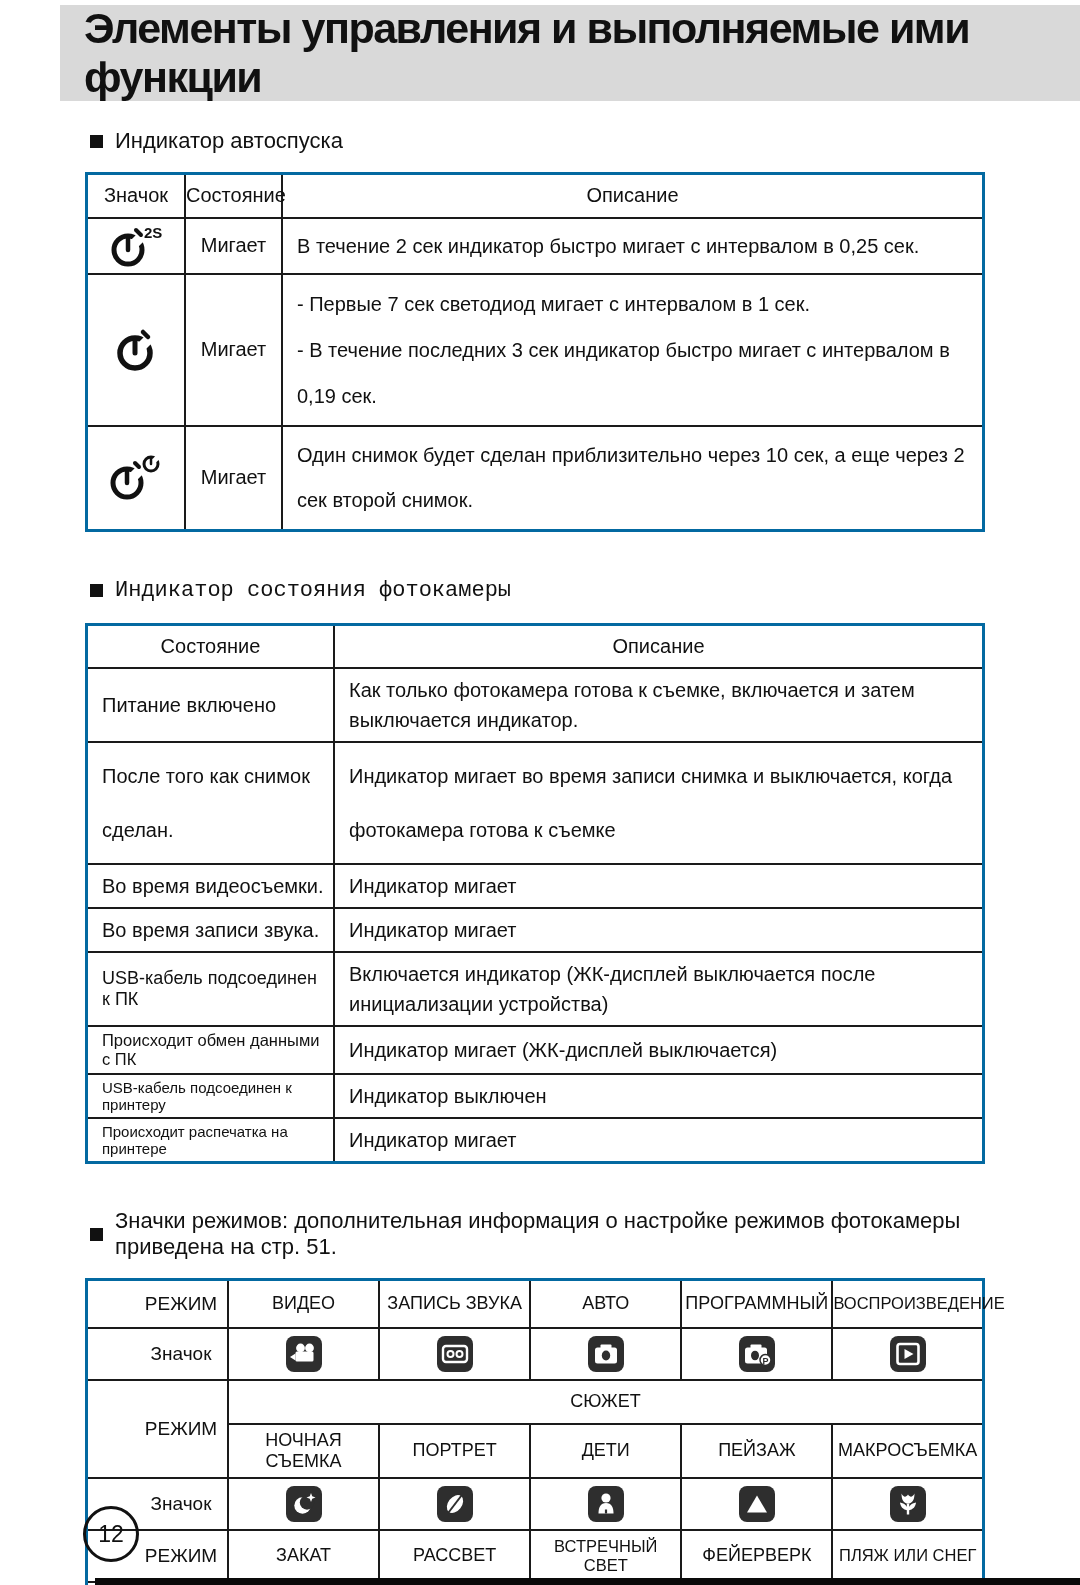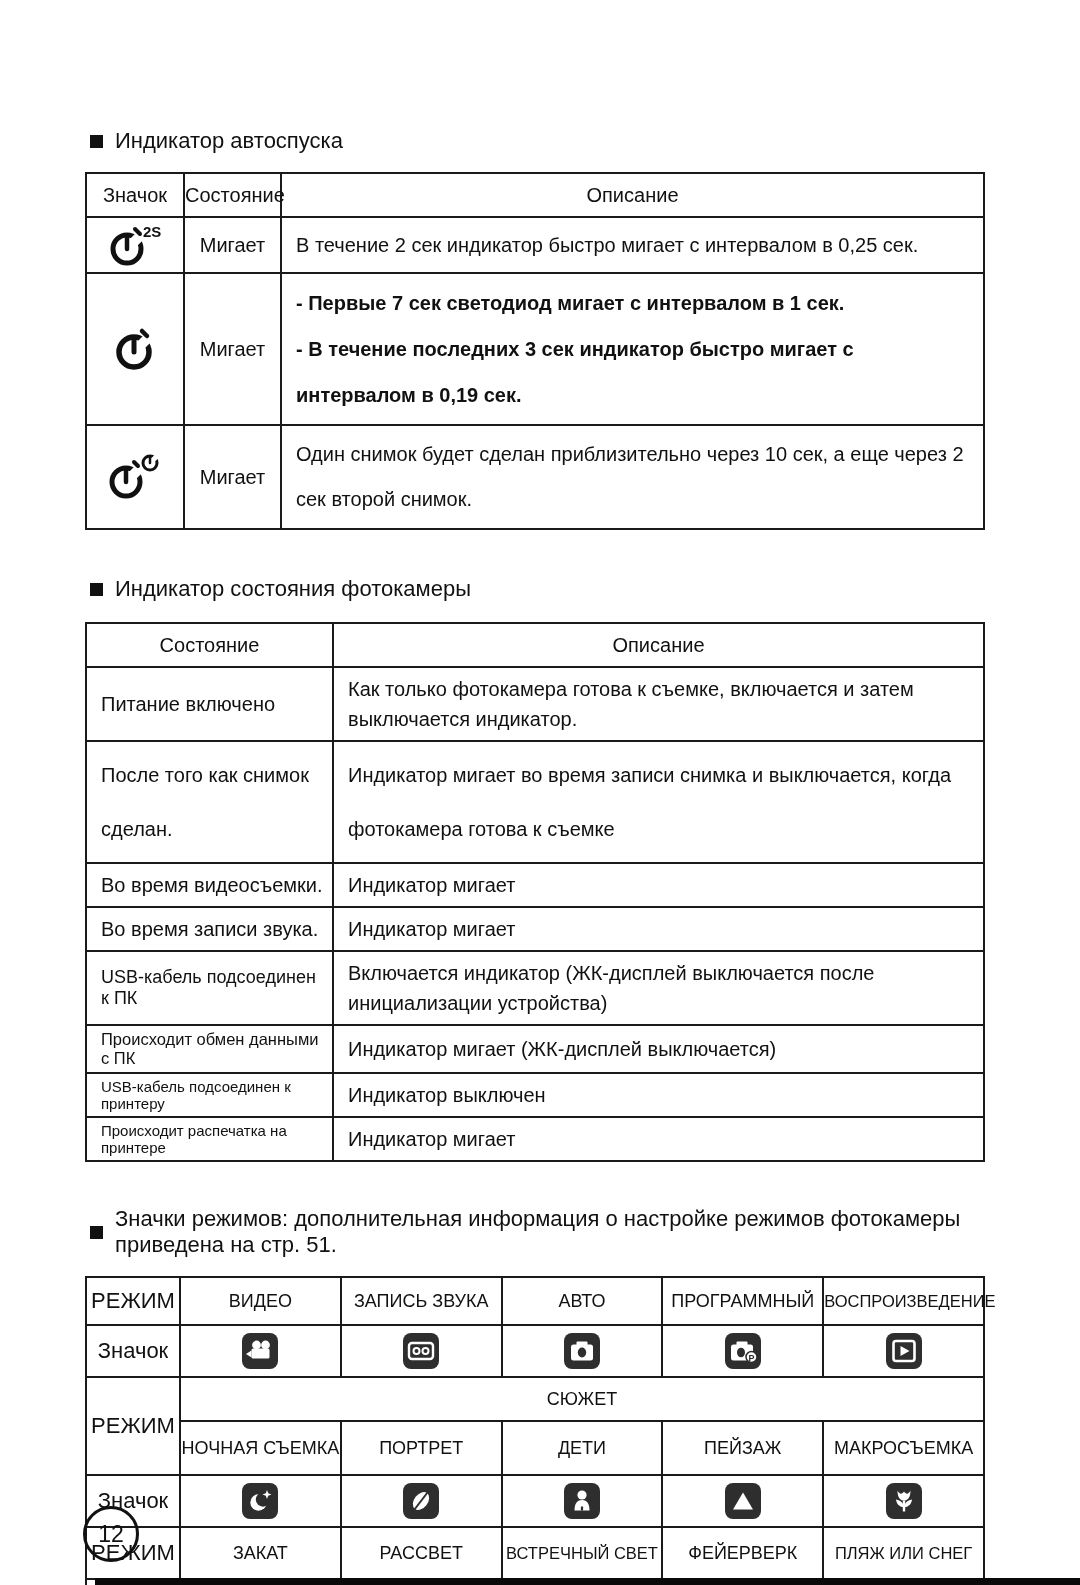--- a/index.html
+++ b/index.html
@@ -8,62 +8,65 @@
   
   .title-bar{position:absolute;left:60px;top:5px;width:1020px;height:96px;background:#d9d9d9;
              display:flex;align-items:center;}
   .title-bar h1{margin:0 0 0 24px;font-size:43px;font-weight:bold;letter-spacing:-1.5px;}
   
   .content{position:absolute;left:85px;top:128px;width:900px;}
   .sec-heading{display:flex;align-items:center;font-size:22px;margin-left:5px;}
   .bullet{width:13px;height:13px;background:#111;margin-right:12px;flex:0 0 auto;}
   
   table{border-collapse:collapse;width:900px;table-layout:fixed;}
-  table{border:1px solid #0369a1;}
+  table{border:3px solid #0369a1;}
   td{border:2px solid #1a1a1a;vertical-align:middle;font-size:20px;padding:0;}
   td.hdr{text-align:center;font-size:20px;}
   td.center{text-align:center;}
   td.desc{text-align:left;padding:6px 10px 6px 14px;line-height:30px;}
   td.statecol{text-align:center;}
   .t1{margin-top:18px;}
   .t1 .c-icon{width:96px;}
   .t1 .c-state{width:95px;}
   .t1 tr.h{height:44px;} .t1 tr.r1{height:56px;} .t1 tr.r2{height:95px;} .t1 tr.r3{height:84px;}
-  .t1 .two-line div{line-height:46px;font-weight:bold;}
+  .t1 .two-line div{line-height:46px;}
   .t1 tr.r3 td.desc{line-height:45px;margin-top:42px;}
-  .h2-status{margin-top:46px;}
+  .h2-status{margin-top:46px;font-family:Liberation Mono, monospace;}
   .t2{margin-top:20px;}
   .t2 .c-state2{width:245px;}
   .t2 td.left{padding:4px 8px 4px 14px;text-align:left;}
   .t2 tr{height:27px;}
   .t2 tr.h{height:44px;} .t2 tr.r1{height:50px;} .t2 tr.r2{height:86px;}
   .t2 tr.r2 td{line-height:54px;margin-left:47px;}
   .t2 tr.fs18 td.left{font-size:18px;}
   .t2 tr.fs17 td.left{font-size:16.5px;border-radius:18px;}
   .t2 tr.fs15 td.left{font-size:15px;}
   .h2-modes{margin-top:44px;}
   .t3{margin-top:18px;}
   .t3 .c-label{width:92px;}
   .t3 td{text-align:center;font-size:18px;}
   .t3 td.tight{font-size:16.5px;}
-  .t3 td.label{font-size:22px;}
+  .t3 td.label{font-size:19px;padding-left:47px;}
   .t3 tr.mh{height:48px;} .t3 tr.ic{height:52px;} .t3 tr.scene{height:44px;}
   .t3 tr.scenenames{height:54px;} .t3 tr.mh2{height:52px;}
   .mode-icon{display:inline-block;vertical-align:middle;line-height:0;}
   .timer-icon{display:inline-block;vertical-align:middle;line-height:0;}
   
   .page-circle{position:absolute;left:83px;top:1506px;width:50px;height:50px;border:3px solid #111;
                border-radius:50%;display:flex;align-items:center;justify-content:center;font-size:23px;}
   .bottom-bar{position:absolute;left:95px;bottom:0;width:985px;height:7px;background:#0a0a0a;}
 </style>
 </head>
 <body>
 
 <div class="page">
 
+  <div class="title-bar">
+    <h1>Элементы управления и выполняемые ими функции</h1>
+  </div>
 
   <div class="content">
 
     <div class="sec-heading">
       <span class="bullet"></span>
       <span>Индикатор автоспуска</span>
     </div>
 
     <table class="t1">
       <tbody>

